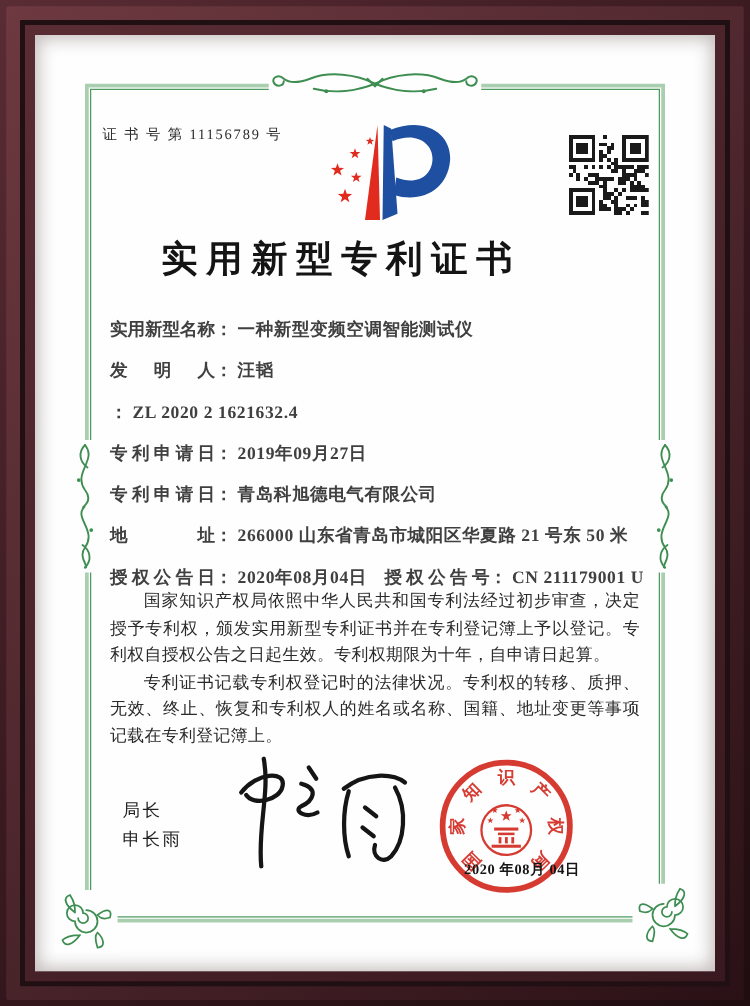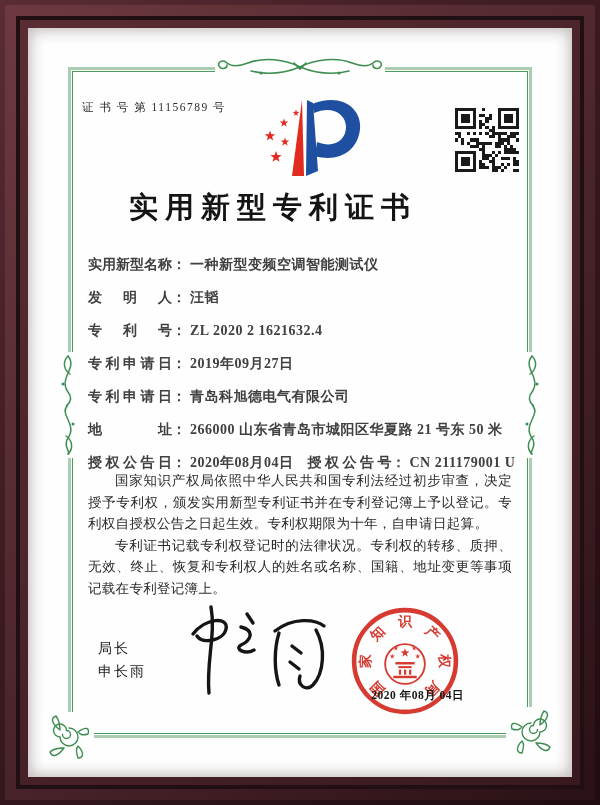--- a/index.html
+++ b/index.html
@@ -29,21 +29,21 @@
   .frow{height:33px;line-height:33px;font-size:14px;color:#404040;white-space:nowrap;display:flex;}
   .flabel{display:inline-block;width:84px;text-align:justify;text-align-last:justify;font-weight:600;}
   .fcolon{font-weight:600;}
   .fvalue{font-weight:600;margin-left:4px;letter-spacing:.5px;}
   .pair{display:flex;}
   .pair+.pair{margin-left:14px;align-items:flex-end;}
   
   .bodytext{position:absolute;left:88px;top:470px;width:424px;font-size:13.5px;line-height:21.5px;color:#2a2a2a;}
   .bodytext p{margin:0;text-indent:2em;text-align:justify;letter-spacing:.3px;}
   
-  .signer{position:absolute;left:98px;top:638px;font-family:Liberation Mono, monospace;
+  .signer{position:absolute;left:98px;top:638px;font-family:Liberation Serif, serif;
           font-size:14px;color:#222;line-height:23px;letter-spacing:2px;}
   .signature{position:absolute;left:175px;top:600px;width:165px;height:100px;}
   .seal{position:absolute;left:349px;top:605px;width:112px;height:112px;opacity:.92;mix-blend-mode:multiply;}
   .seal-date{position:absolute;left:352px;top:688px;width:112px;text-align:right;
              font-size:11.5px;font-weight:600;color:#161616;letter-spacing:.5px;z-index:5;white-space:nowrap;}
 </style>
 </head>
 <body>
 
 <div class="wood-1"></div>
@@ -254,21 +254,20 @@
     <span class="flabel">实用新型名称</span>
       <span class="fcolon">：</span>
     <span class="fvalue">一种新型变频空调智能测试仪</span>
   </div>
   <div class="frow">
     <span class="flabel">发明人</span>
       <span class="fcolon">：</span>
     <span class="fvalue">汪韬</span>
   </div>
   <div class="frow">
-    <span class="flabel">专利号</span>
       <span class="fcolon">：</span>
     <span class="fvalue">ZL 2020 2 1621632.4</span>
   </div>
   <div class="frow">
     <span class="flabel">专利申请日</span>
       <span class="fcolon">：</span>
     <span class="fvalue">2019年09月27日</span>
   </div>
   <div class="frow">
     <span class="flabel">专利申请日</span>

